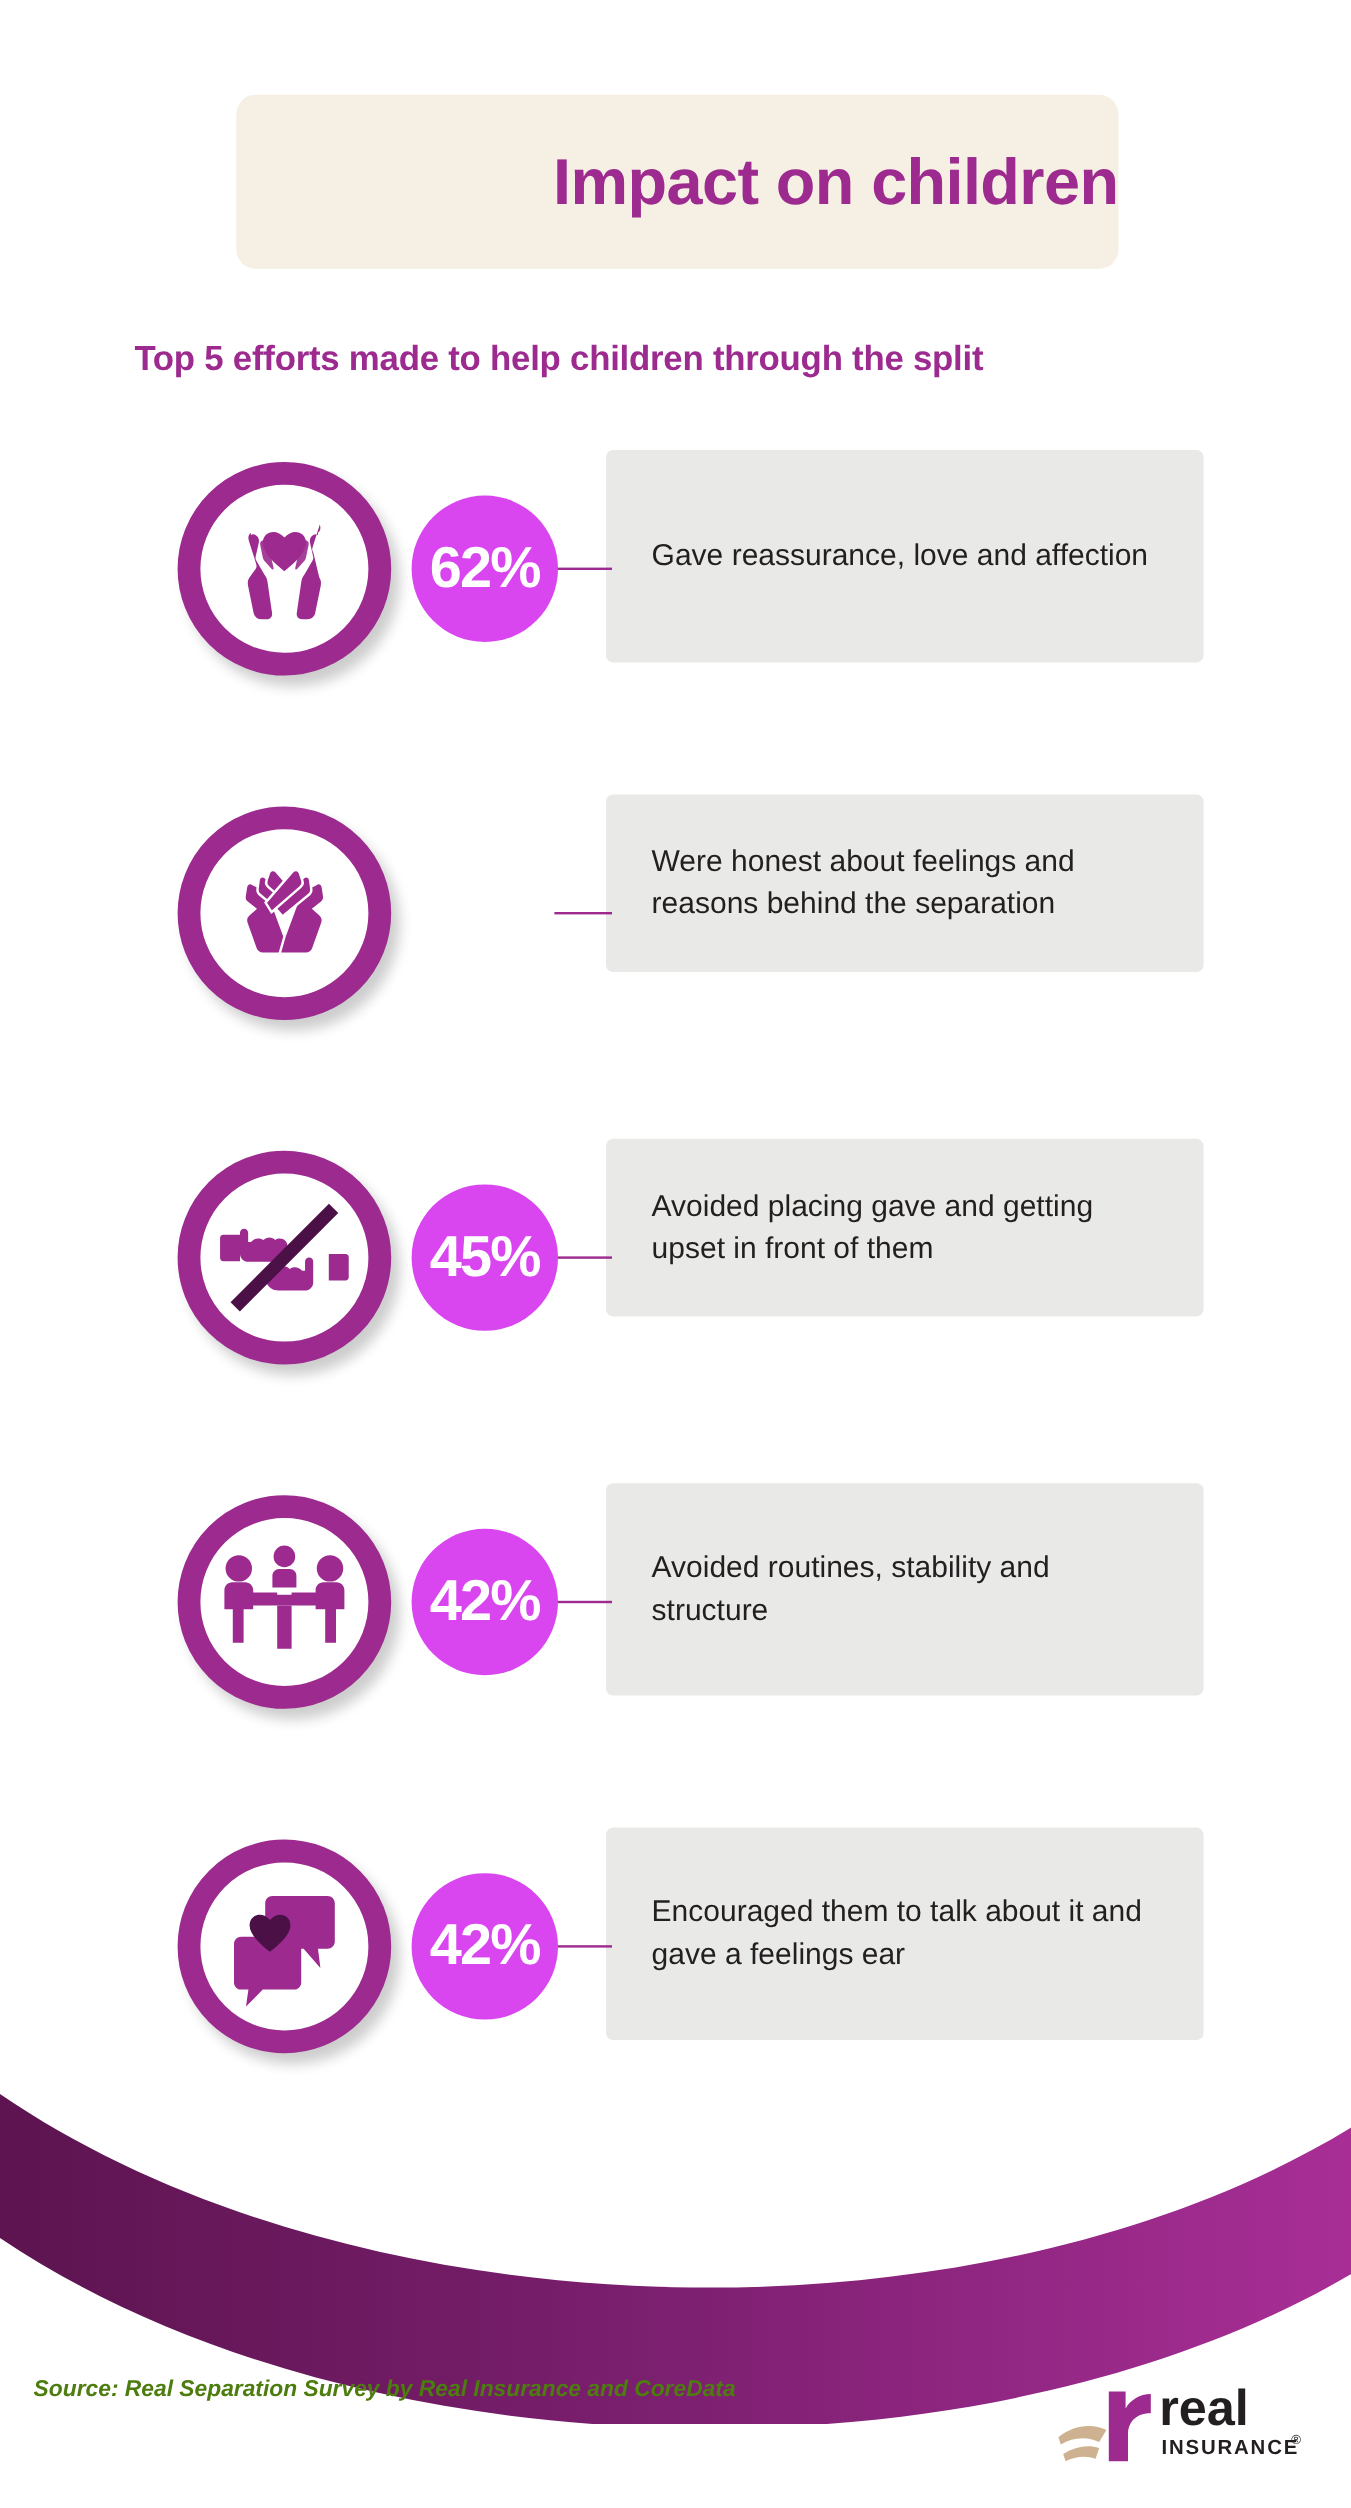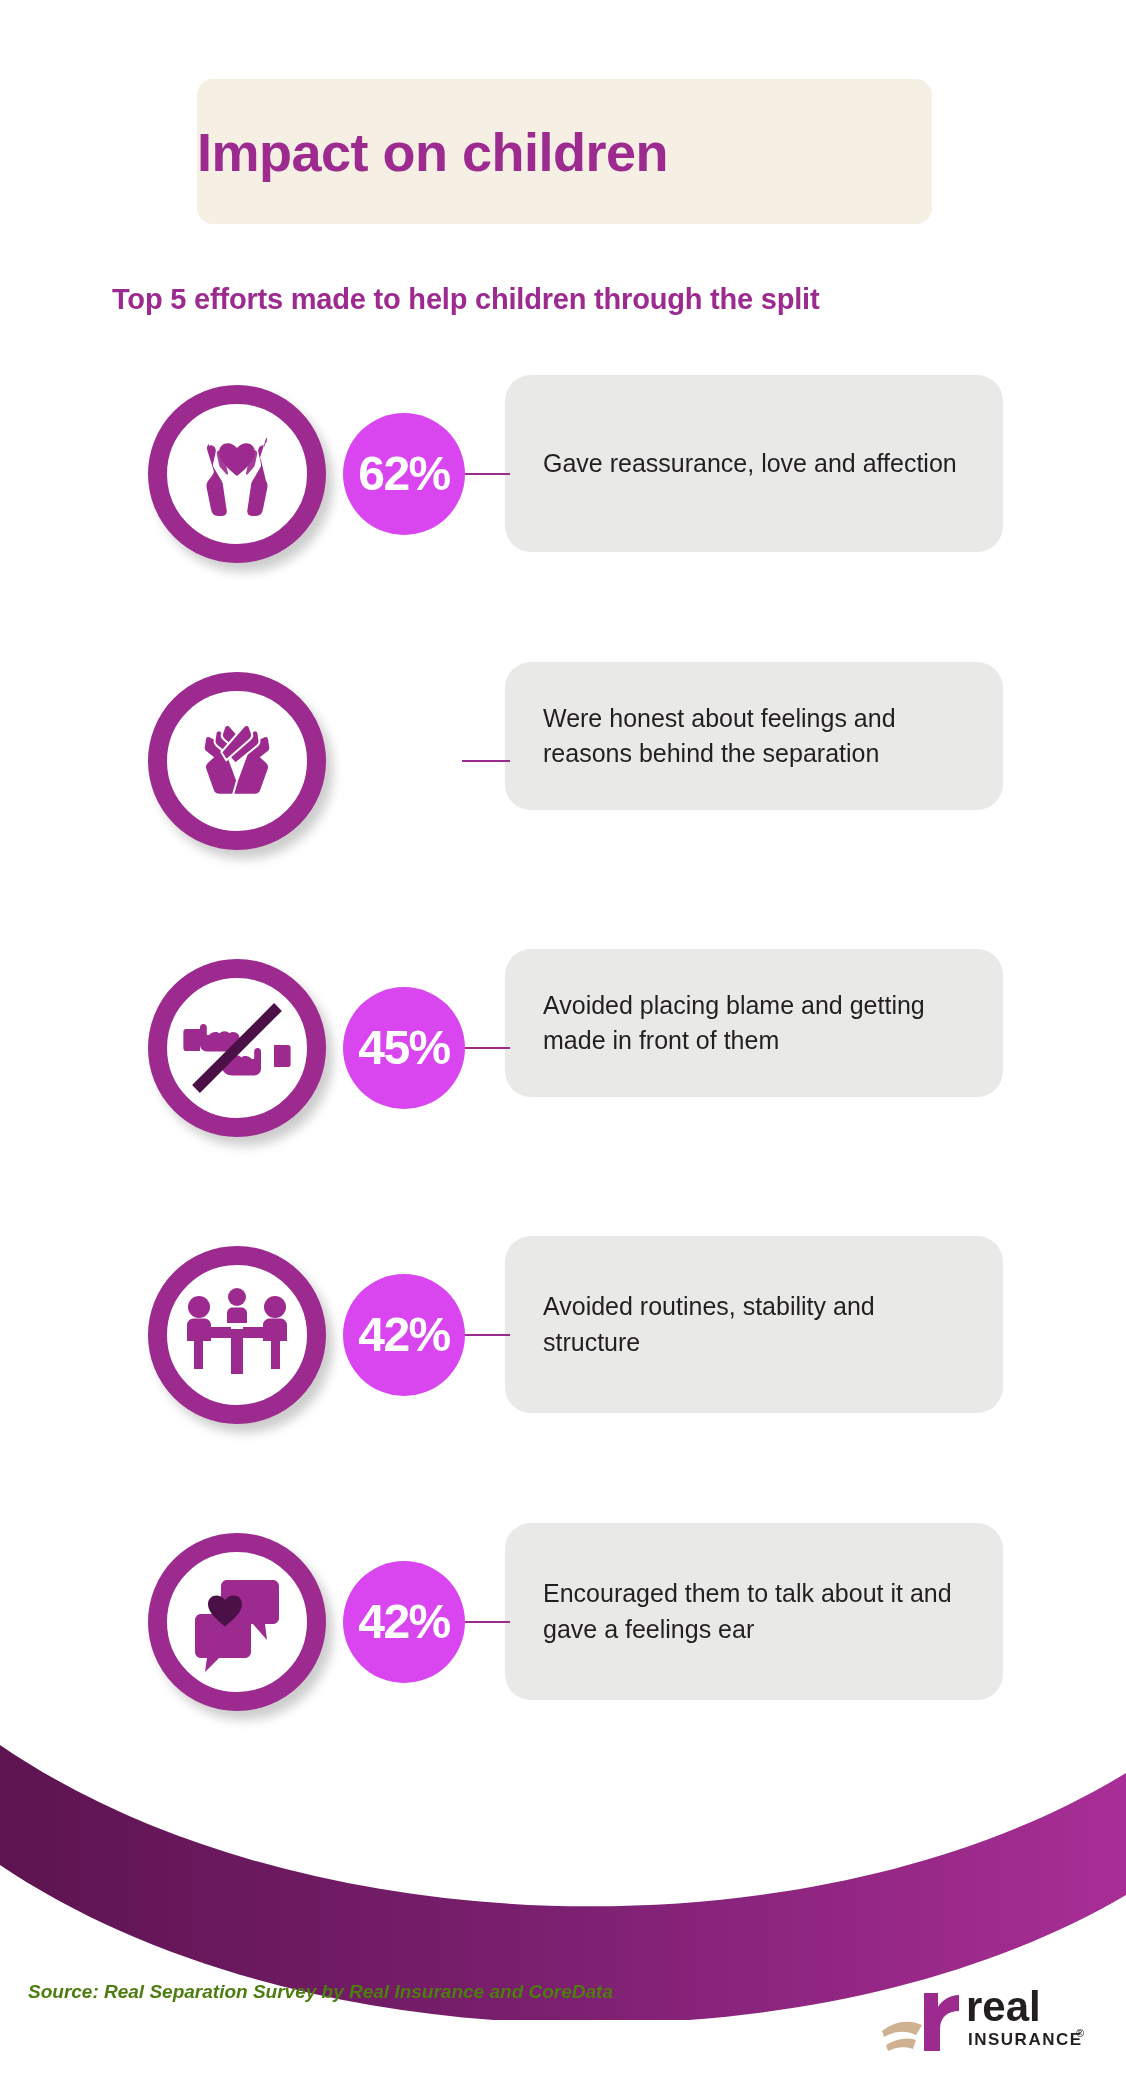--- a/index.html
+++ b/index.html
@@ -21,21 +21,21 @@
   .header-band {
     position: absolute;
     left: 197px;
     top: 79px;
     width: 735px;
     height: 145px;
     background: #f6efe3;
     border-radius: 16px;
     display: flex;
     align-items: center;
-    justify-content: flex-start;
+    justify-content: flex-end;
   }
   .header-title {
     font-size: 54px;
     font-weight: bold;
     color: #9c2a8f;
     letter-spacing: -0.5px;
     line-height: 1;
   }
 
   
@@ -111,21 +111,21 @@
     z-index: 1;
   }
 
   .text-box {
     position: absolute;
     left: 505px;
     top: 0px;
     width: 498px;
     min-height: 177px;
     background: #e9e9e7;
-    border-radius: 26px;
+    border-radius: 6px;
     display: flex;
     align-items: center;
     padding: 20px 38px;
   }
   .text-box p {
     font-size: 25px;
     line-height: 1.42;
     color: #231f20;
   }
 
@@ -228,21 +228,21 @@
           </g>
 
           <line x1="22" y1="104" x2="104" y2="22" stroke="#4b1147" stroke-width="11" stroke-linecap="butt"></line>
         </svg>
       </div>
       <div class="pct-circle">
         <span class="pct-text">45%</span>
       </div>
       <div class="connector"></div>
       <div class="text-box">
-        <p>Avoided placing blame and getting made in front of them</p>
+        <p>Avoided placing gave and getting upset in front of them</p>
       </div>
     </div>
 
     <div class="row r4">
       <div class="icon-circle">
         <svg width="128" height="128" viewBox="0 0 128 128">
           <g fill="#9c2a8f">
 
             <circle cx="26" cy="36" r="11"></circle>
             <path d="M14 54c0-3.5 3-6.5 6.5-6.5h11c3.5 0 6.5 3 6.5 6.5v16H30v28h-9V70h-7V54z"></path>

